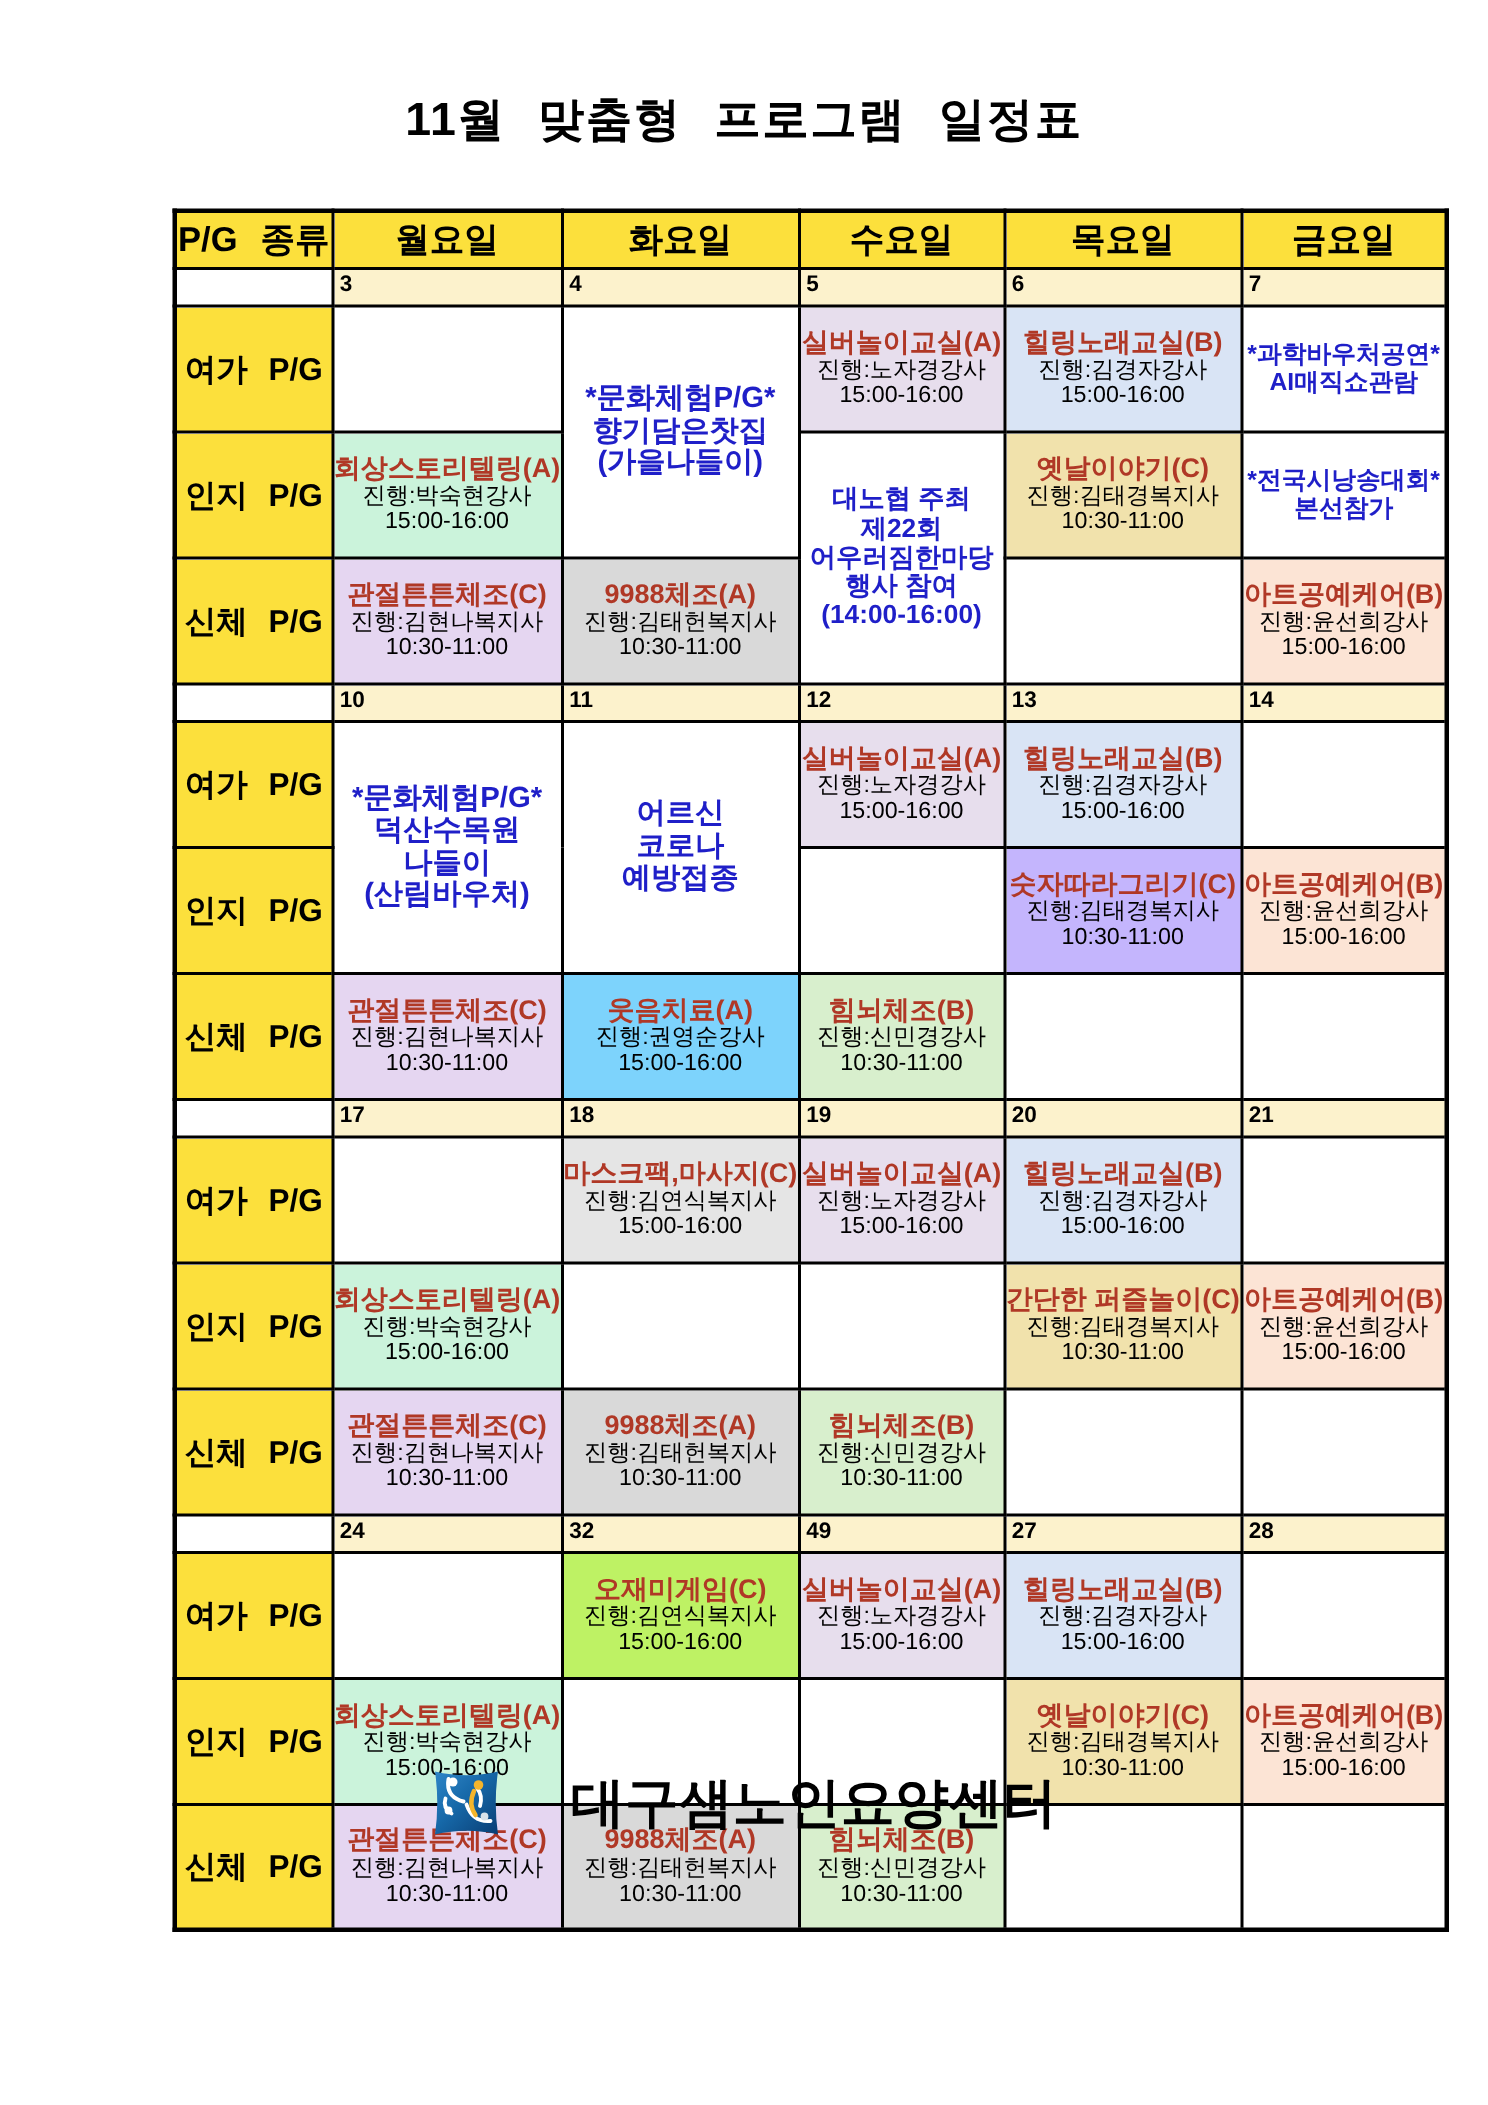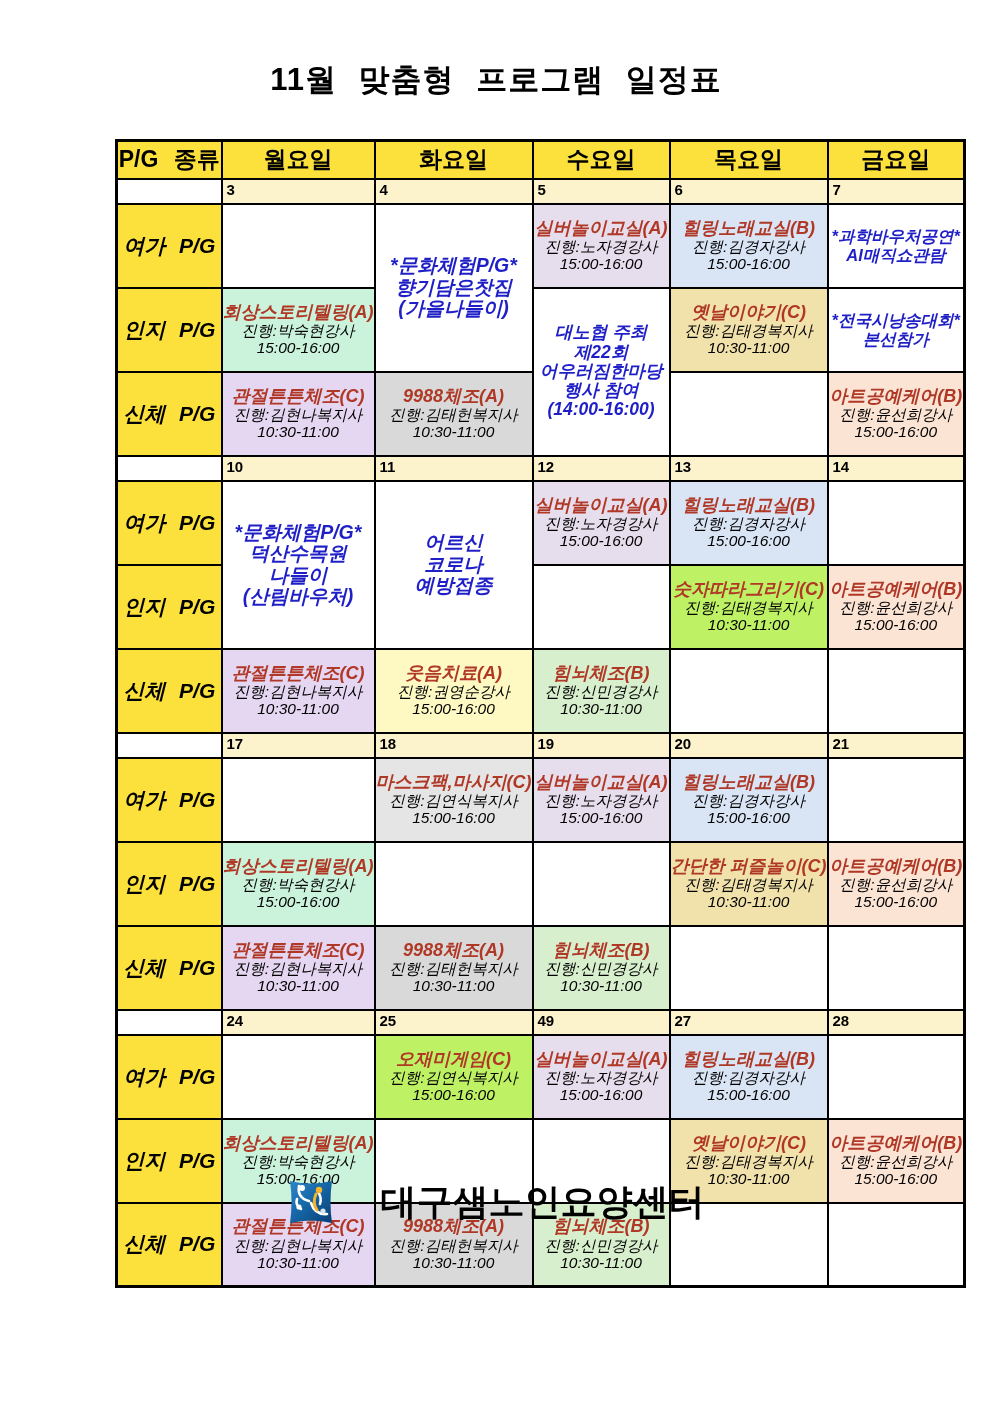--- a/index.html
+++ b/index.html
@@ -12,21 +12,21 @@
     font-size:31px;font-weight:800;letter-spacing:1px;word-spacing:12px;color:#000;
   }
   .table-wrap{position:absolute;left:99px;top:139px;padding-left:16px;}
   table{border-collapse:collapse;table-layout:fixed;border:3px solid #000;}
   th,td{border:2px solid #000;padding:0;text-align:center;vertical-align:middle;overflow:hidden;}
   tr.hdr{height:38px;}
   tr.hdr th{background:var(--gold);font-size:23px;font-weight:800;word-spacing:9px;}
   tr.daterow{height:25px;}
   tr.daterow td{background:var(--pale);text-align:left;vertical-align:top;font-size:15px;font-weight:600;padding:1px 4px;line-height:1.15;}
   tr.daterow td.blank{background:#fff;}
-  tr.progrow{height:84px;font-style:italic;}
+  tr.progrow{height:84px;}
   td.rowlabel{background:var(--gold);font-size:21px;font-weight:800;word-spacing:8px;}
   td.cell{background:#fff;}
   .inner{height:100%;display:flex;flex-direction:column;justify-content:space-evenly;align-items:center;}
   .prog .t{color:var(--red);font-weight:700;font-size:18px;white-space:nowrap;line-height:1.1;}
   .prog .d{color:#000;font-size:15.5px;white-space:nowrap;line-height:1.1;}
   .event div{color:var(--blue);font-weight:700;white-space:nowrap;line-height:1.1;}
   .e-lg div{font-size:19.5px;}
   .e-md div{font-size:16.5px;}
   .e-sm div{font-size:17.5px;}
   .footer{
@@ -193,21 +193,21 @@
               <div class="t">힐링노래교실(B)</div>
               <div class="d">진행:김경자강사</div>
               <div class="d">15:00-16:00</div>
             </div>
           </td>
           <td class="cell"></td>
         </tr>
         <tr class="progrow">
           <td class="rowlabel">인지 P/G</td>
           <td class="cell"></td>
-          <td class="cell prog" style="background:#bef264">
+          <td class="cell prog" style="background:#c4b5fd">
             <div class="inner">
               <div class="t">숫자따라그리기(C)</div>
               <div class="d">진행:김태경복지사</div>
               <div class="d">10:30-11:00</div>
             </div>
           </td>
           <td class="cell prog" style="background:#FCE4D5">
             <div class="inner">
               <div class="t">아트공예케어(B)</div>
               <div class="d">진행:윤선희강사</div>
@@ -217,21 +217,21 @@
         </tr>
         <tr class="progrow">
           <td class="rowlabel">신체 P/G</td>
           <td class="cell prog" style="background:#E5D6F1">
             <div class="inner">
               <div class="t">관절튼튼체조(C)</div>
               <div class="d">진행:김현나복지사</div>
               <div class="d">10:30-11:00</div>
             </div>
           </td>
-          <td class="cell prog" style="background:#fef9c3">
+          <td class="cell prog" style="background:#7dd3fc">
             <div class="inner">
               <div class="t">웃음치료(A)</div>
               <div class="d">진행:권영순강사</div>
               <div class="d">15:00-16:00</div>
             </div>
           </td>
           <td class="cell prog" style="background:#D8EFCD">
             <div class="inner">
               <div class="t">힘뇌체조(B)</div>
               <div class="d">진행:신민경강사</div>
@@ -323,21 +323,21 @@
               <div class="d">진행:신민경강사</div>
               <div class="d">10:30-11:00</div>
             </div>
           </td>
           <td class="cell"></td>
           <td class="cell"></td>
         </tr>
         <tr class="daterow">
           <td class="blank"></td>
           <td>24</td>
-          <td>25</td>
+          <td>32</td>
           <td>49</td>
           <td>27</td>
           <td>28</td>
         </tr>
         <tr class="progrow">
           <td class="rowlabel">여가 P/G</td>
           <td class="cell"></td>
           <td class="cell prog" style="background:#bef264">
             <div class="inner">
               <div class="t">오재미게임(C)</div>

